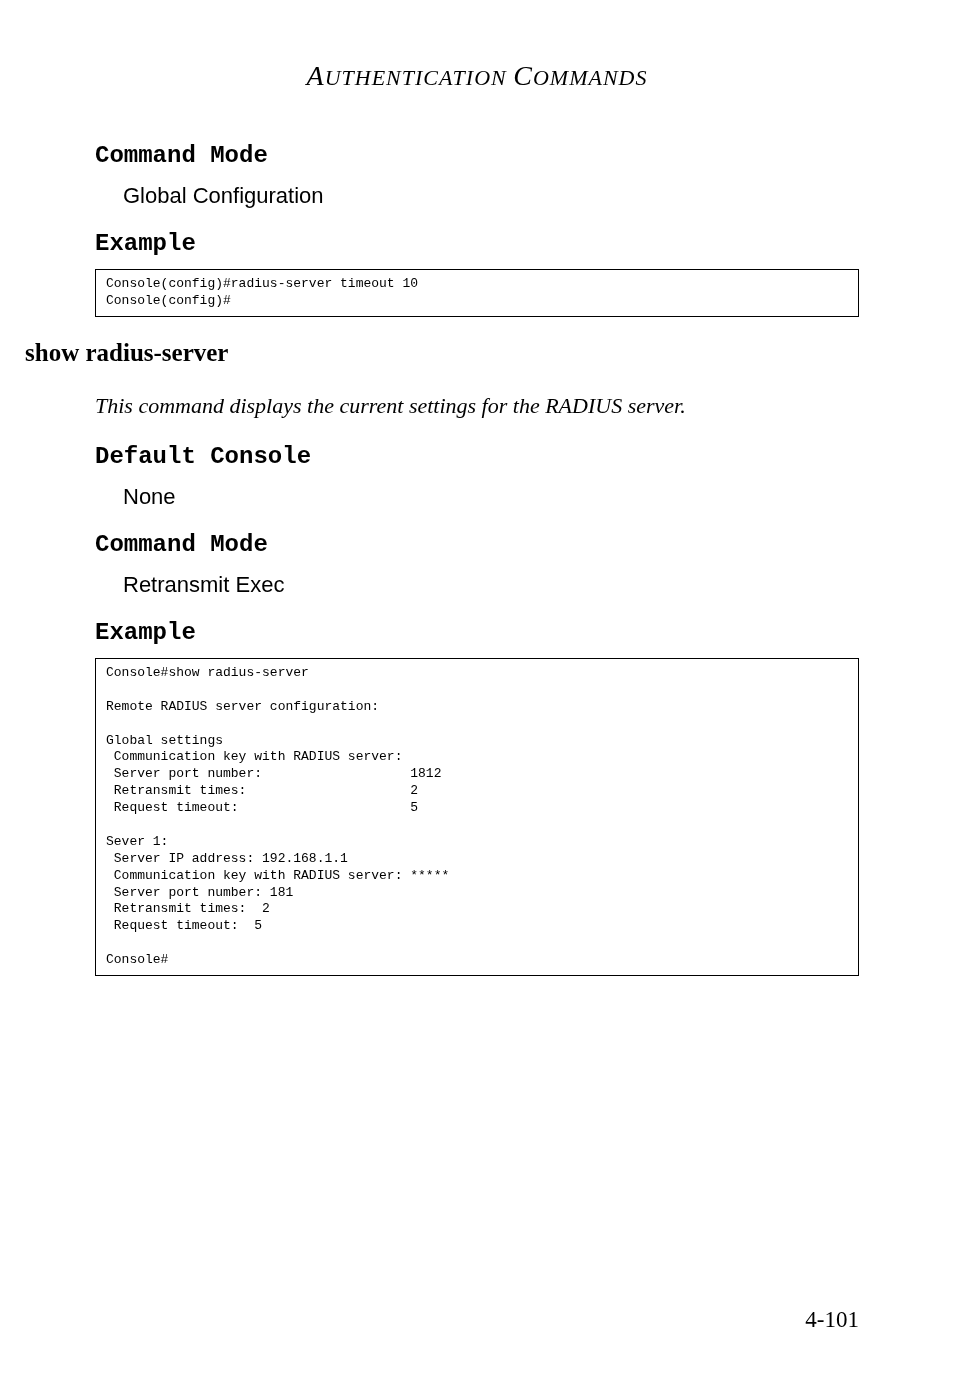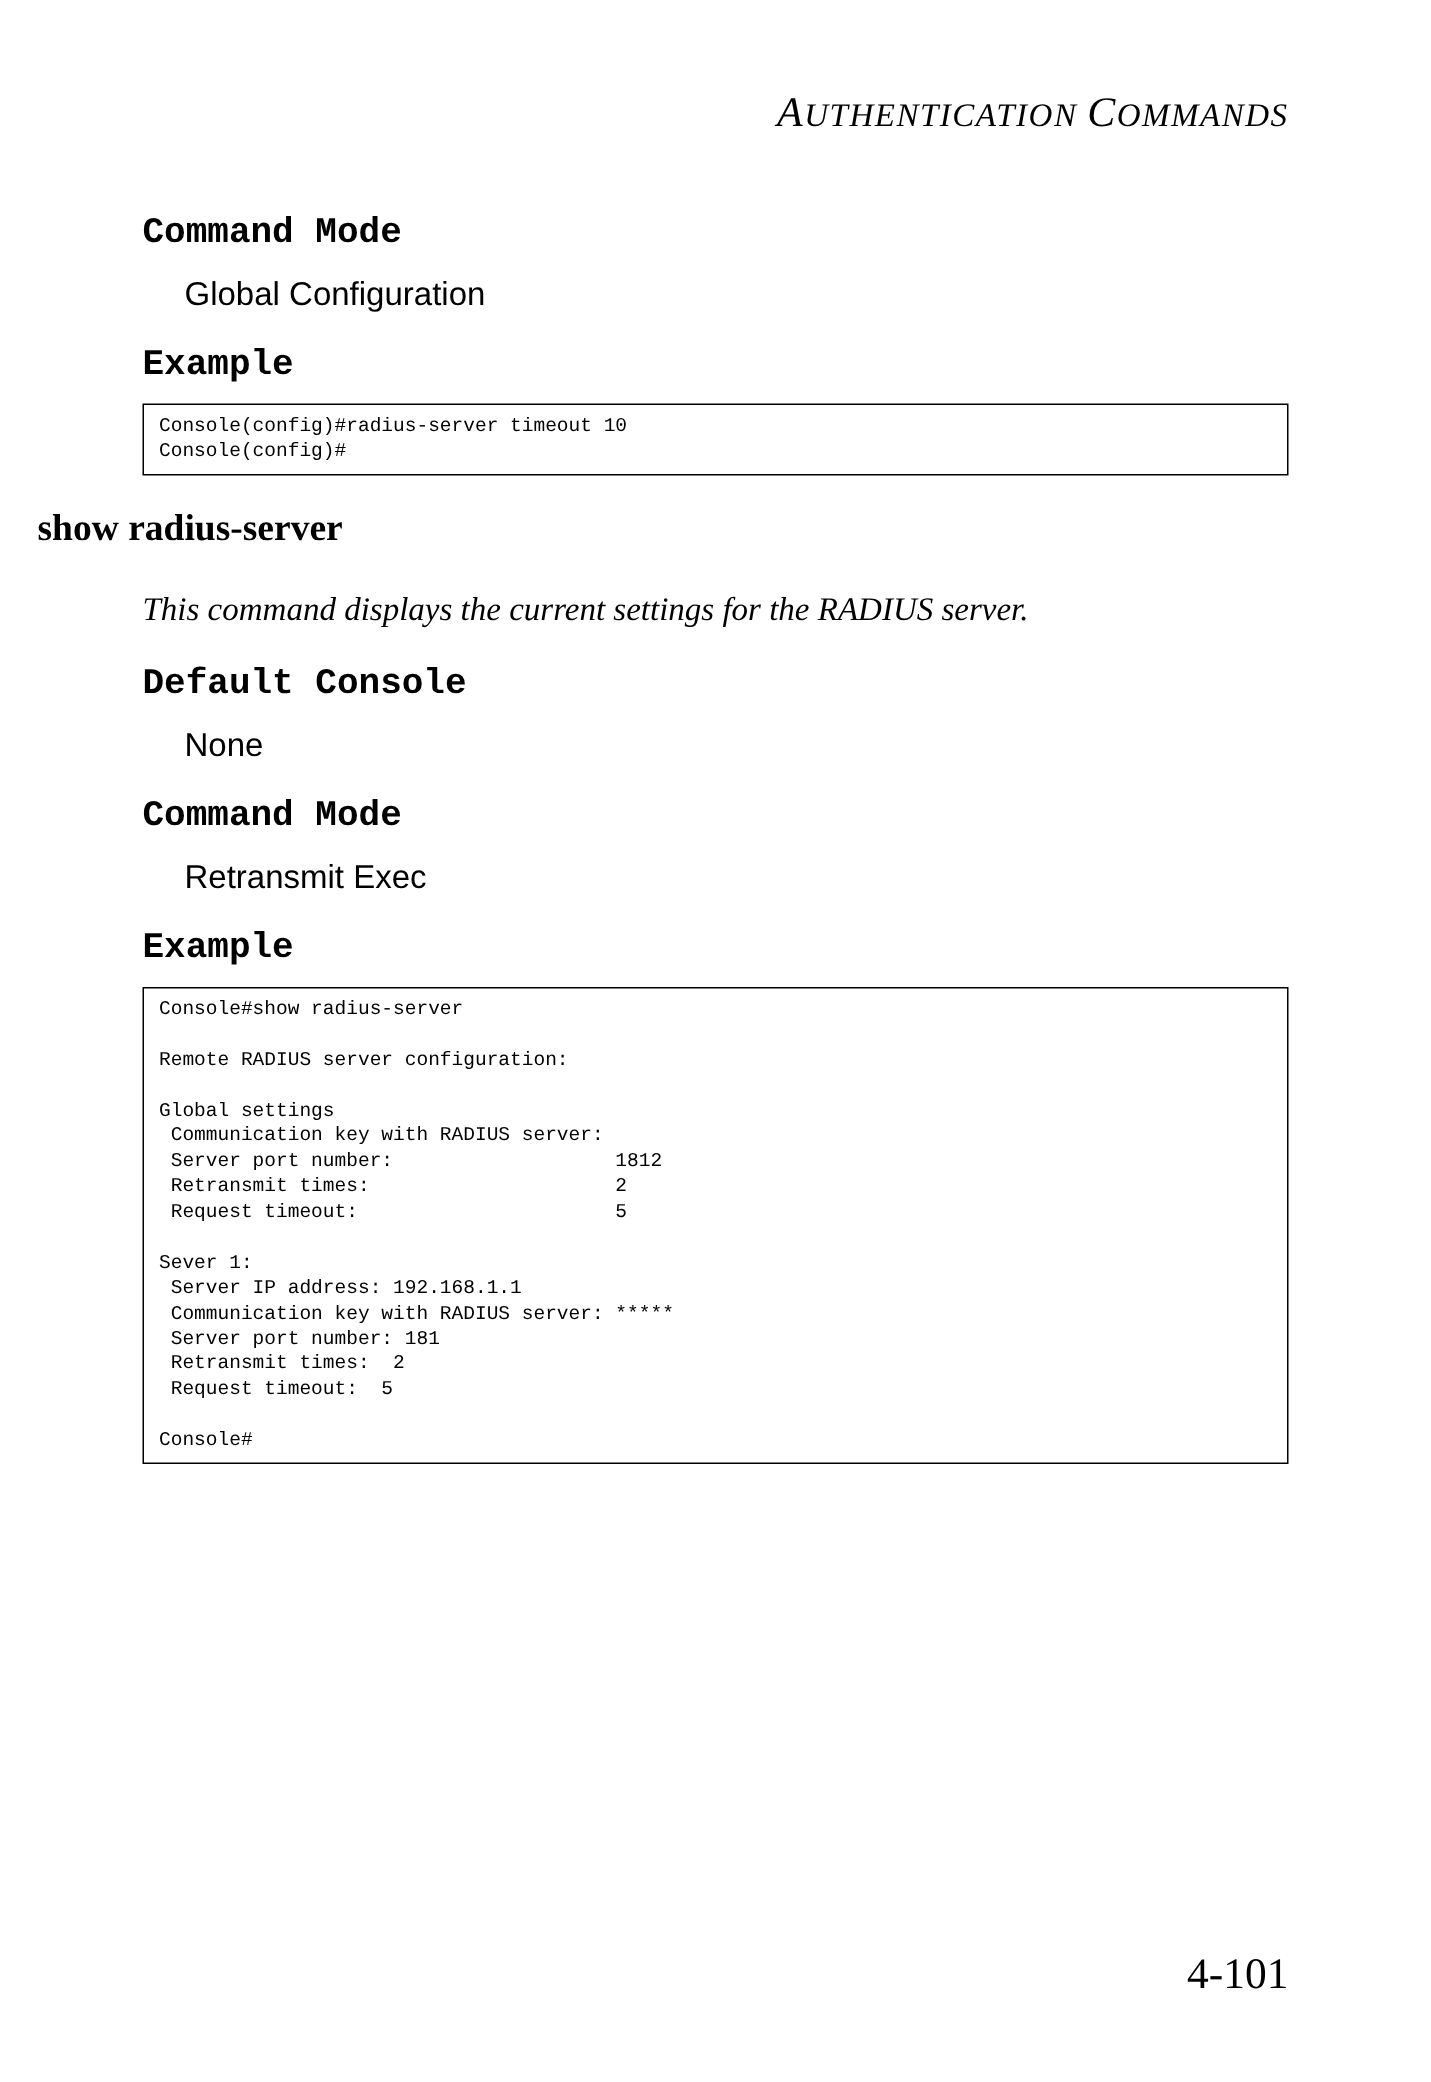--- a/index.html
+++ b/index.html
@@ -12,21 +12,21 @@
       width: 954px;
       height: 1388px;
       background: #ffffff;
       font-family: Georgia, 'Times New Roman', serif;
       color: #000000;
       padding: 60px 95px 60px 95px;
       position: relative;
     }
     
     .header-right {
-      text-align: right;
+      text-align: center;
       font-style: italic;
       font-size: 22px;
       font-variant: small-caps;
       letter-spacing: 1px;
       margin-bottom: 50px;
       font-family: Georgia, serif;
     }
     
     .header-right .first-letter {
       font-size: 28px;
@@ -72,21 +72,21 @@
       font-size: 13px;
       white-space: pre;
       margin-bottom: 18px;
       line-height: 1.3;
     }
     
     .page-number {
       position: absolute;
       bottom: 55px;
       right: 95px;
-      font-size: 29px;
+      font-size: 23px;
       font-family: Georgia, 'Times New Roman', serif;
     }
   </style>
 </head>
 <body>
 
 <div class="header-right">
   <span class="first-letter">A</span><span>UTHENTICATION </span><span class="first-letter">C</span><span>OMMANDS</span>
 </div>
 

